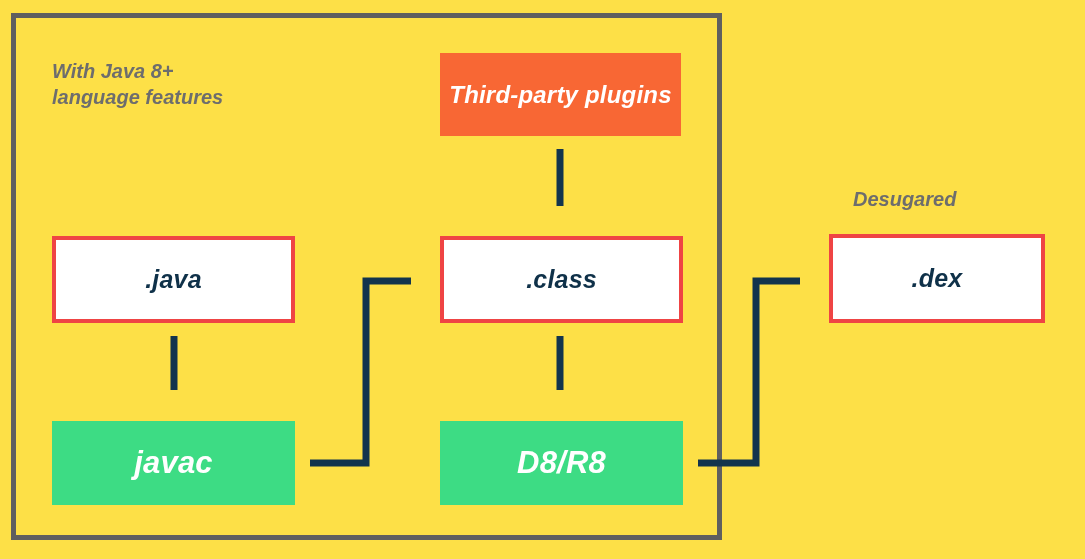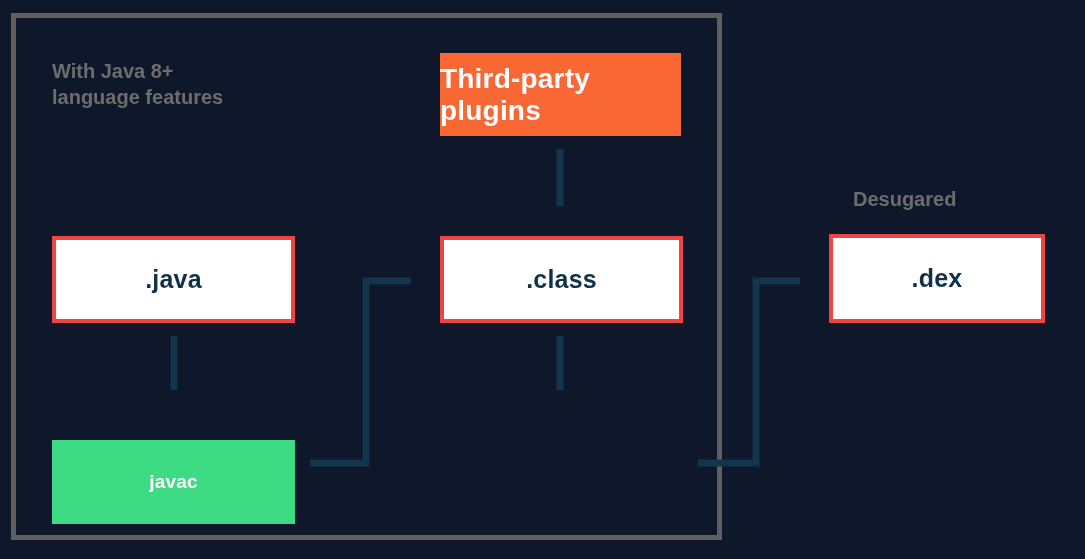--- a/index.html
+++ b/index.html
@@ -7,22 +7,23 @@
     padding: 0;
     background: #ffffff;
   }
   body {
     font-family: "Liberation Sans", sans-serif;
   }
   #canvas {
     position: relative;
     width: 1085px;
     height: 559px;
-    background: #0f172a;
+    background: #fde047;
     overflow: hidden;
+    font-style: italic;
   }
   .group-frame {
     position: absolute;
     left: 11px;
     top: 13px;
     width: 711px;
     height: 527px;
     border: 5px solid #5f5f5f;
     box-sizing: border-box;
     background: transparent;
@@ -39,28 +40,27 @@
   .node-outline {
     background: #ffffff;
     border: 4px solid #ef4444;
     color: #0f3149;
     font-size: 25px;
   }
   .node-filled-green {
     background: #3ddc84;
     border: none;
     color: #ffffff;
-    font-size: 19px;
-    margin-top: 19px;
+    font-size: 31px;
   }
   .node-filled-orange {
     background: #f86734;
     border: none;
     color: #ffffff;
-    font-size: 28px;
+    font-size: 24px;
   }
   .caption {
     position: absolute;
     color: #6d6d6d;
     font-weight: bold;
     font-size: 20px;
     line-height: 26px;
     white-space: pre-line;
   }
   .caption-right {
@@ -99,20 +99,21 @@
   <div class="node node-filled-orange" style="left:440px; top:53px; width:241px; height:83px;">Third-party plugins</div>
 
   <div class="node node-outline" style="left:52px; top:236px; width:243px; height:87px;">.java</div>
 
   <div class="node node-outline" style="left:440px; top:236px; width:243px; height:87px;">.class</div>
 
   <div class="node node-outline" style="left:829px; top:234px; width:216px; height:89px;">.dex</div>
 
   <div class="node node-filled-green" style="left:52px; top:421px; width:243px; height:84px;">javac</div>
 
+  <div class="node node-filled-green" style="left:440px; top:421px; width:243px; height:84px;">D8/R8</div>
 
   <svg class="connector" style="left:0; top:0;" width="1085" height="559">
 
     <g>
       <path class="conn-line" d="M 560 149 L 560 206"></path>
       <polygon class="conn-head" points="548,204 572,204 560,233"></polygon>
     </g>
 
     <g>
       <path class="conn-line" d="M 174 336 L 174 390"></path>

